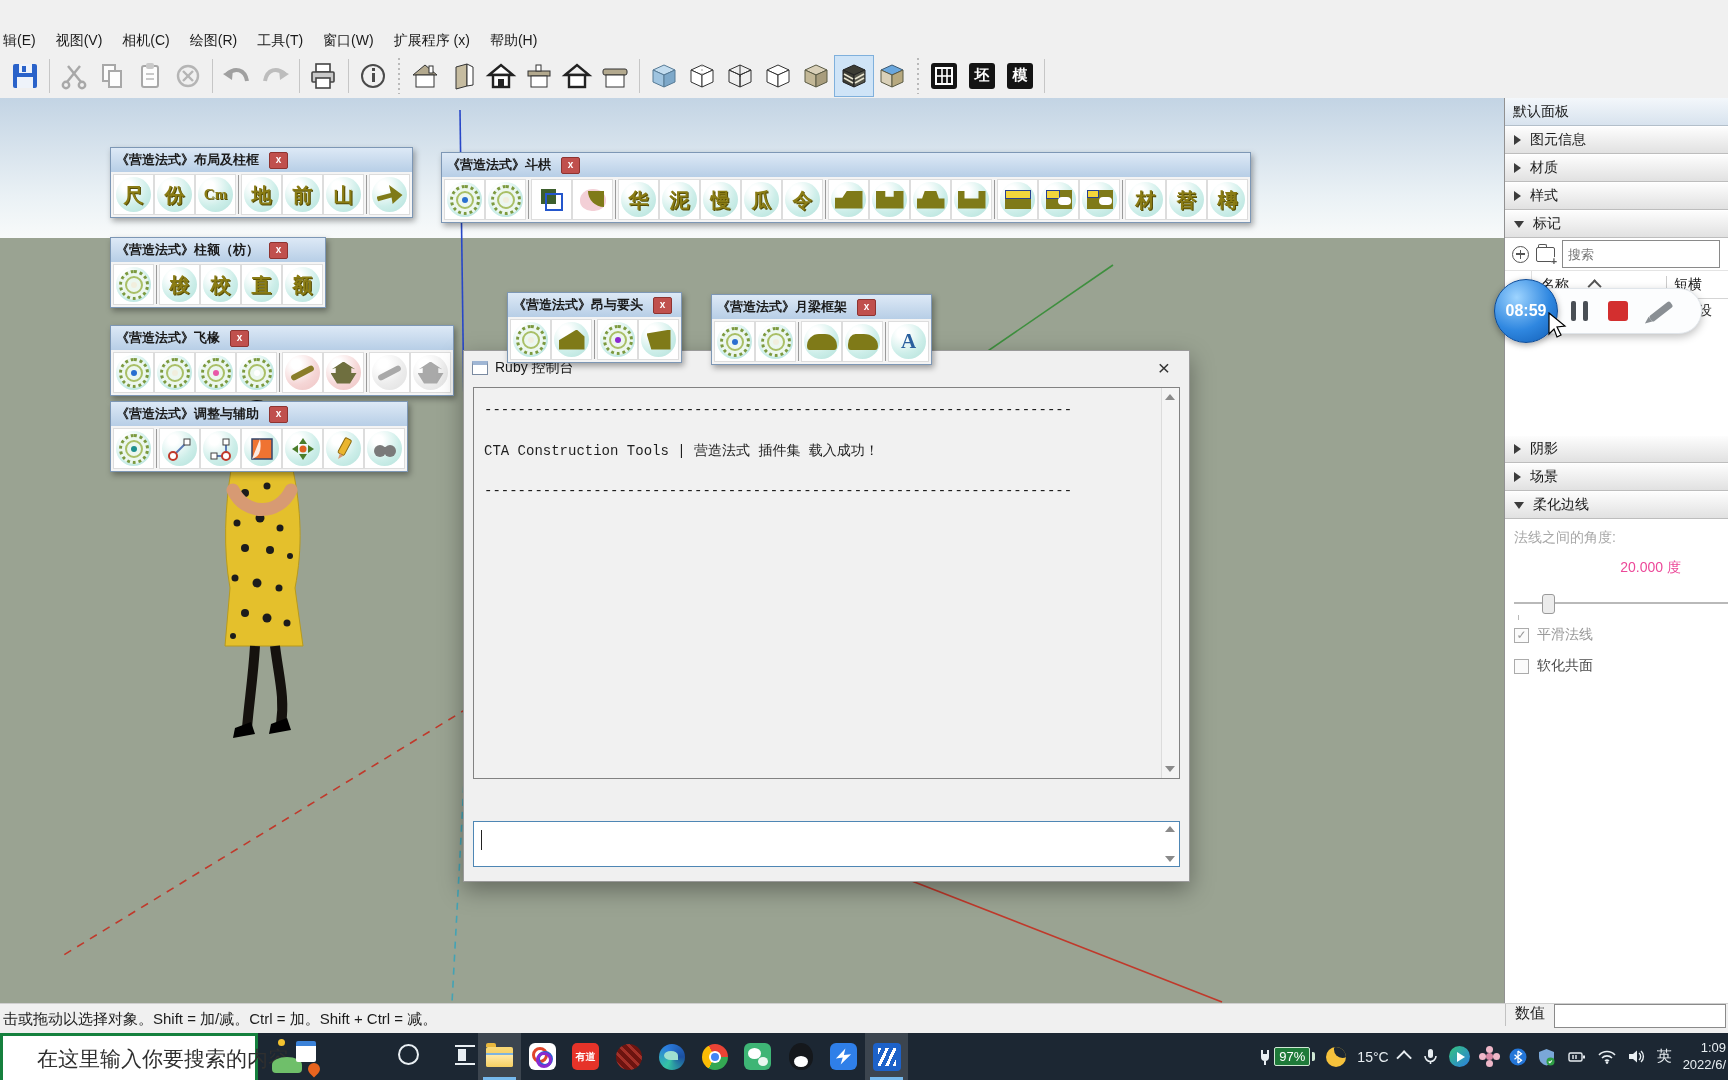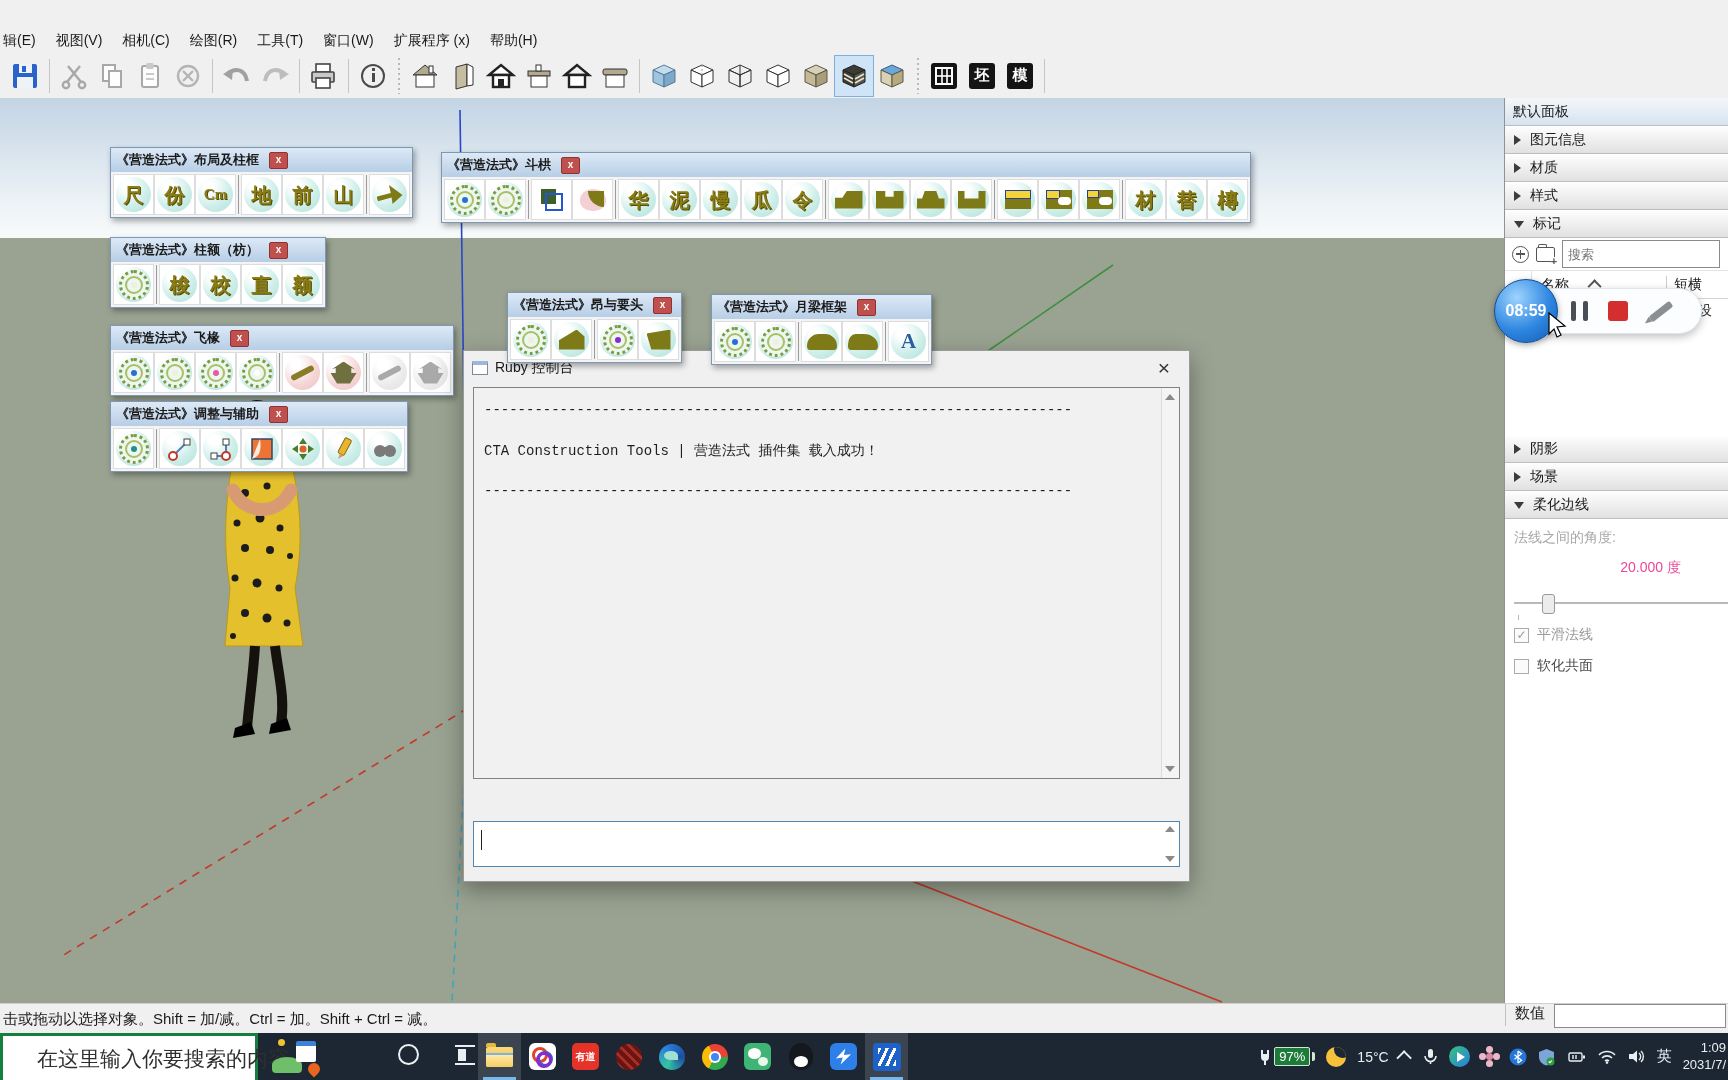--- a/index.html
+++ b/index.html
@@ -1026,18 +1026,18 @@
           </g>
           <circle cx="10" cy="13.6" r="1.3" fill="#e8eef2"></circle>
         </svg>
       <svg class="tsvg" width="18" height="15">
           <polygon points="1,5 5,5 9,1.5 9,13.5 5,10 1,10" fill="#e8eef2"></polygon>
           <path d="M11,4 a4.5,4.5 0 0 1 0,7 M13,2 a7.5,7.5 0 0 1 0,11" stroke="#e8eef2" stroke-width="1.4" fill="none"></path>
         </svg>
       <span style="font-size:15px">英</span>
       <span class="clock">
         <span>1:09</span><br>
-        <span>2031/7/</span>
+        <span>2022/6/</span>
       </span>
     </div>
   </div>
 
 </div>
 
 </body></html>

